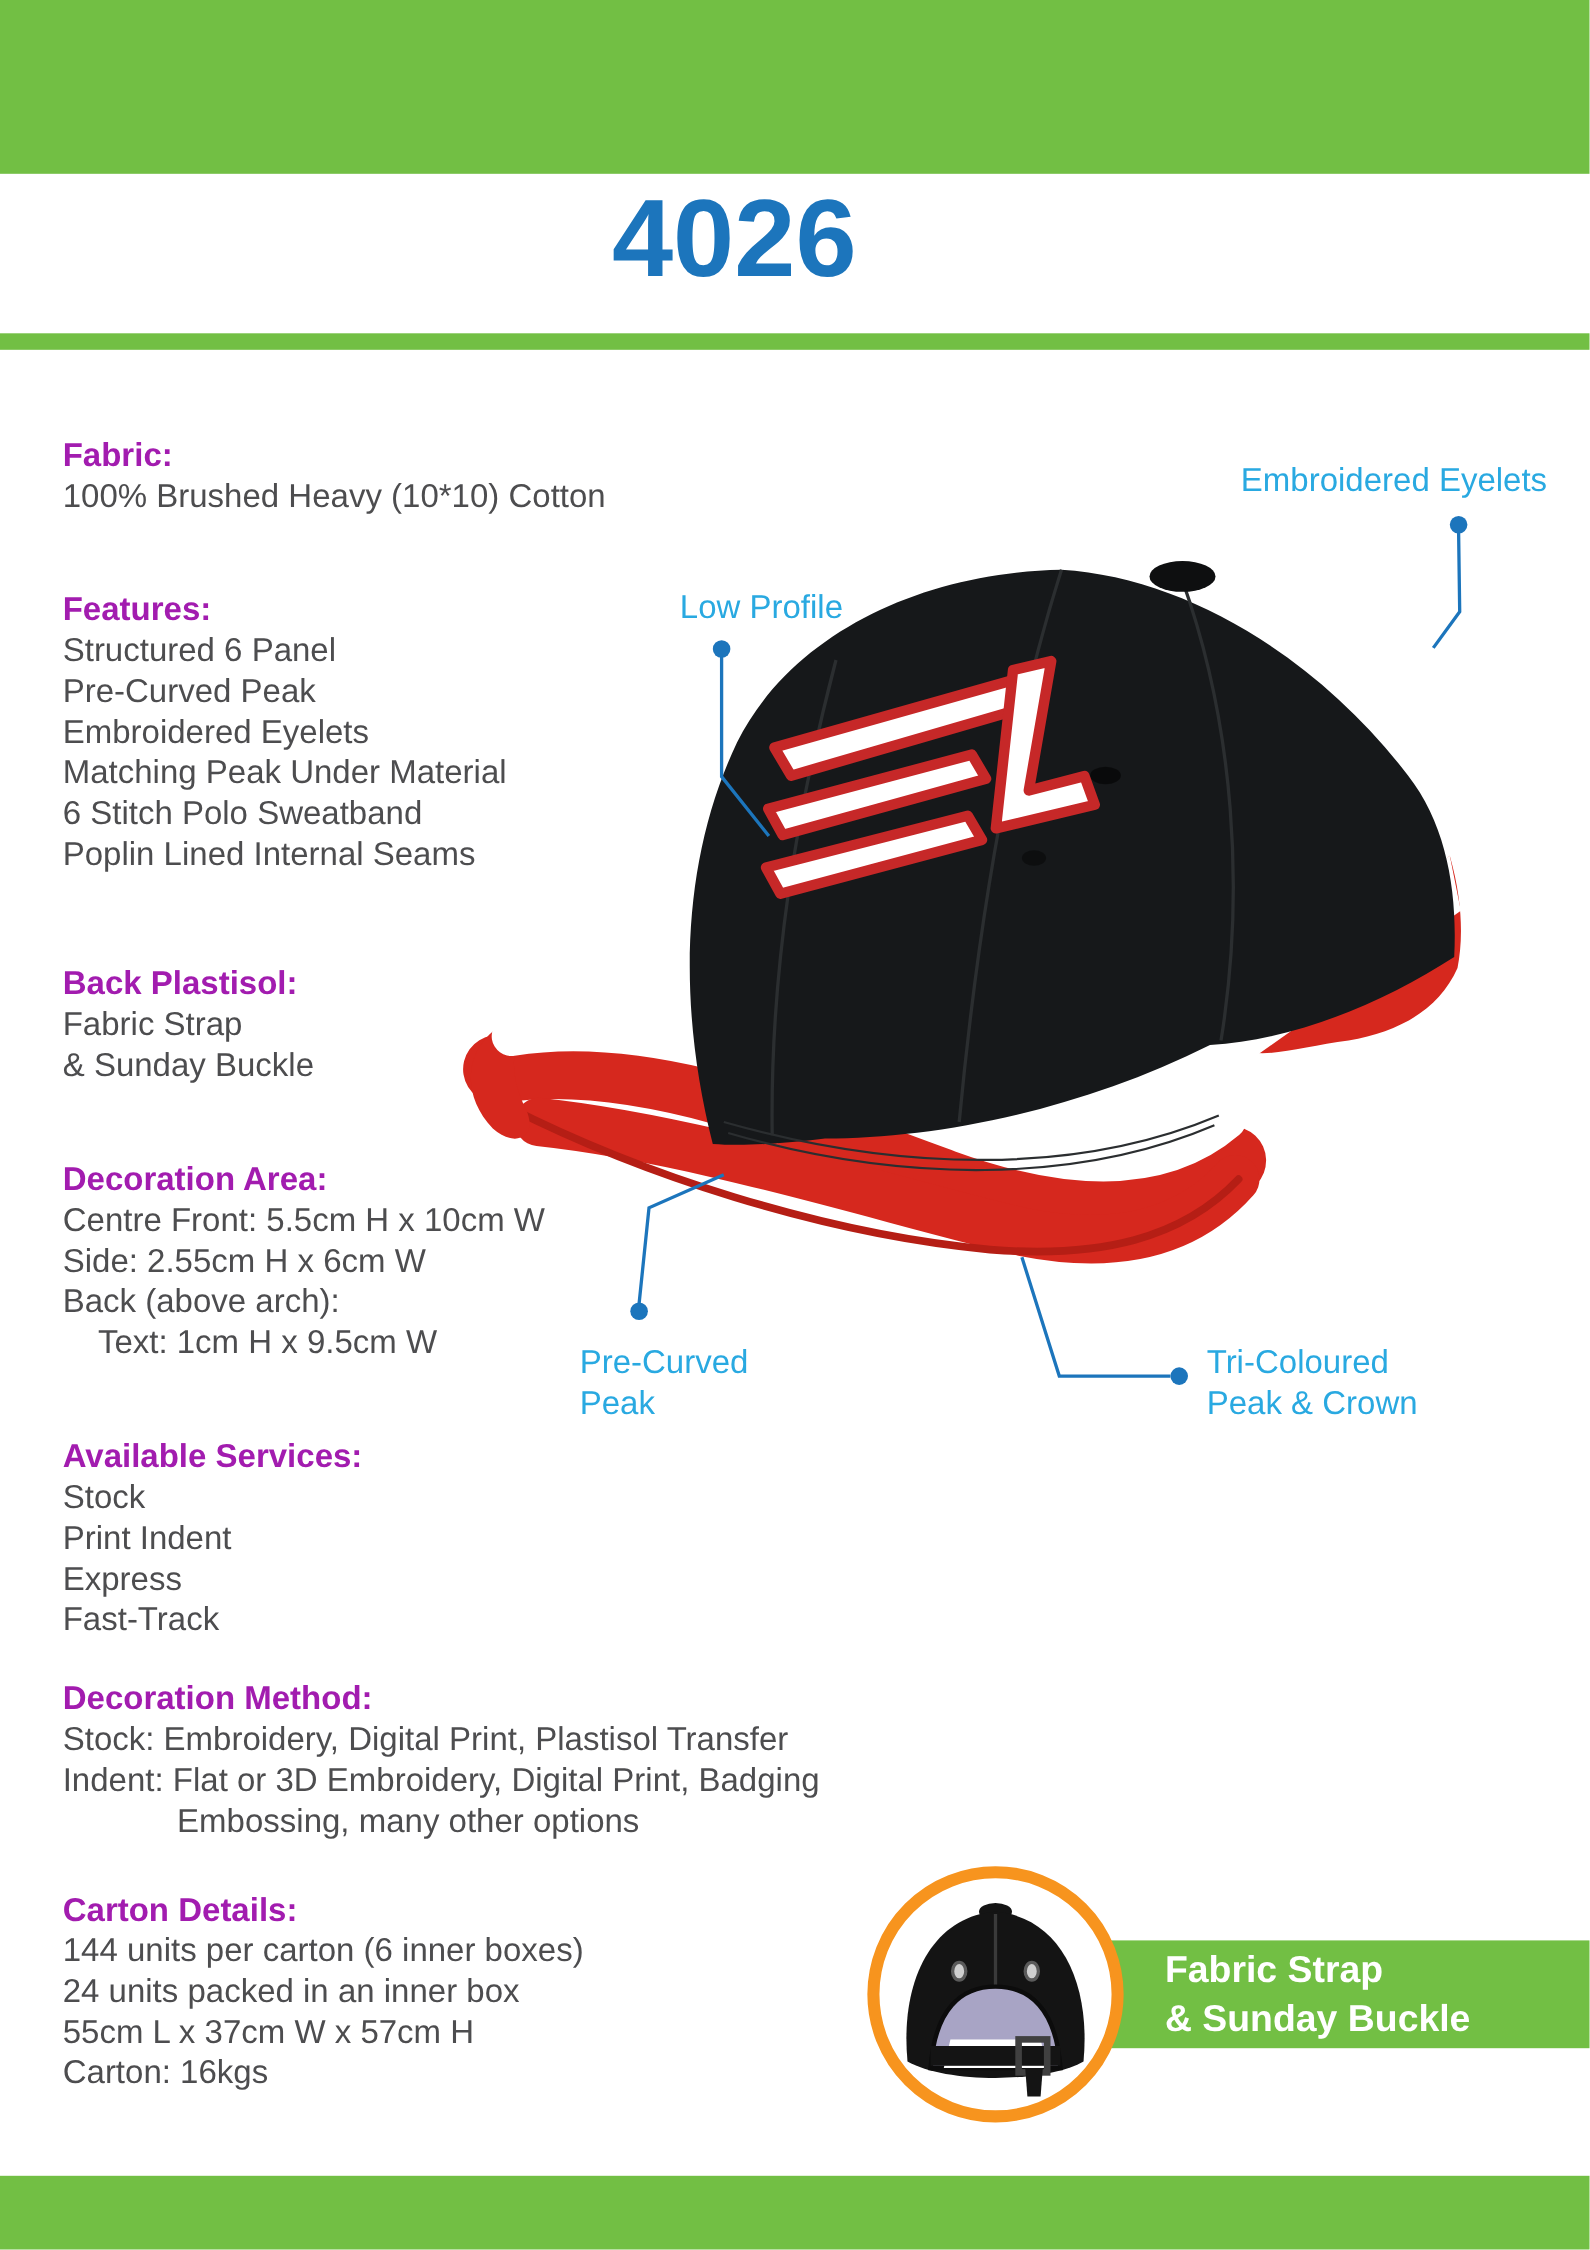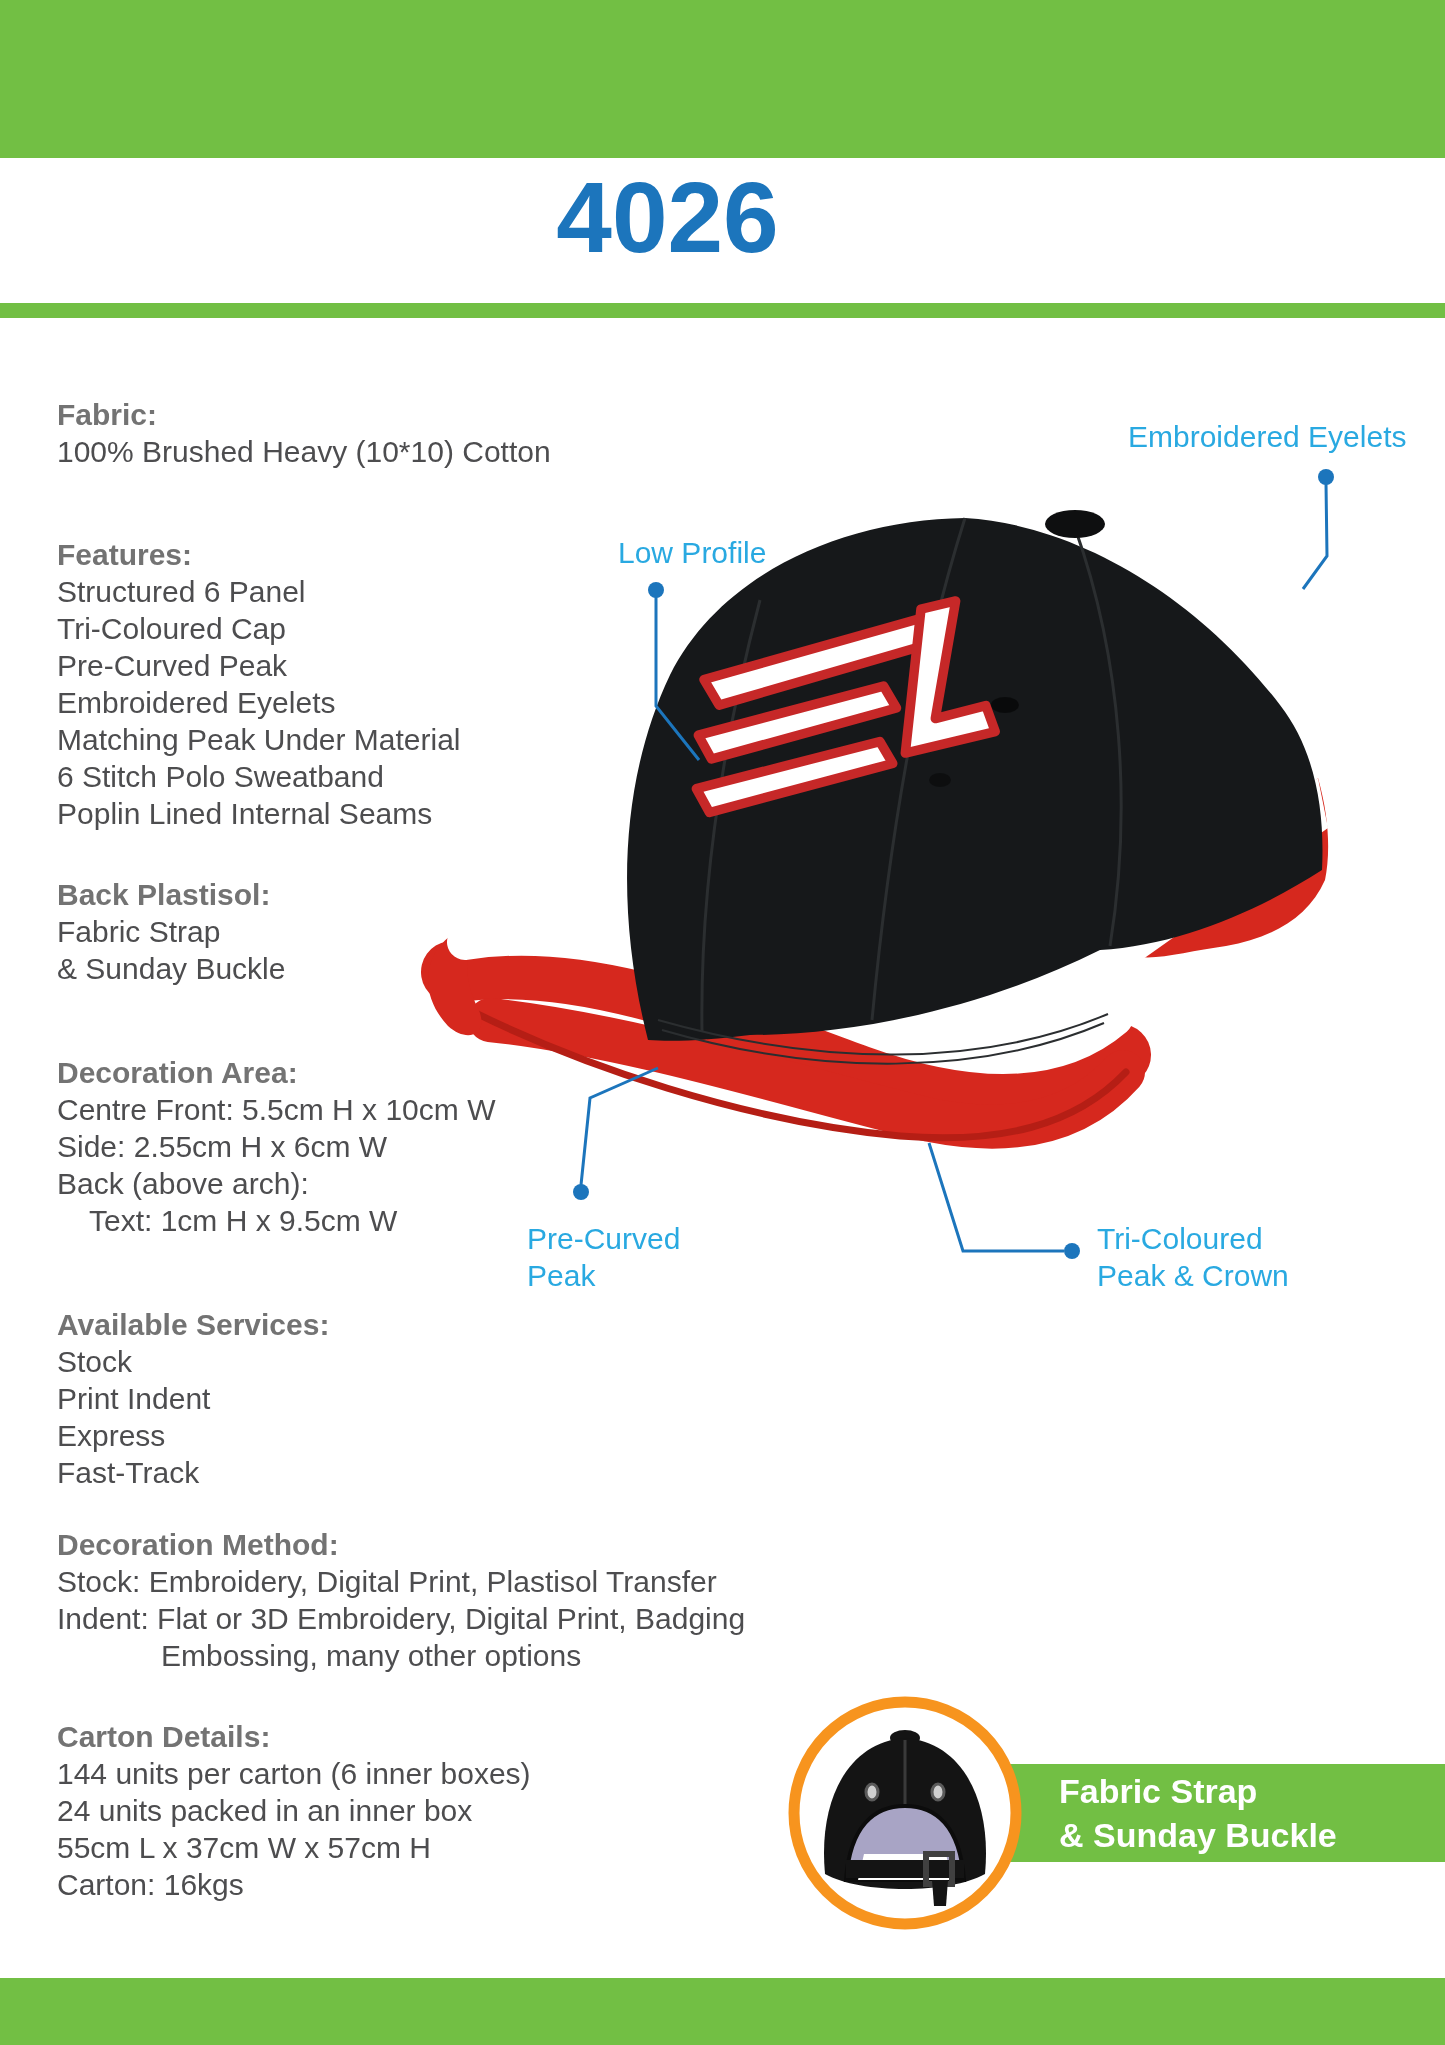--- a/index.html
+++ b/index.html
@@ -9,21 +9,21 @@
   }
   .bar{position:absolute;left:0;width:1445px;background:#72BF44;}
   .bar-top{top:0;height:158px;}
   .bar-divider{top:303px;height:15px;}
   .bar-footer{top:1978px;height:67px;}
   .page-title{
     position:absolute;top:162px;left:0;width:1335px;text-align:center;
     font-size:100px;font-weight:bold;color:#1C75BC;line-height:110px;letter-spacing:0px;
   }
   .sec{position:absolute;left:57px;width:600px;font-size:30px;line-height:37px;color:#4D4D4F;}
-  .sec h3{margin:0;padding:0;font-size:30px;line-height:37px;font-weight:bold;color:#737373;}
+  .sec h3{margin:0;padding:0;font-size:30px;line-height:37px;font-weight:bold;color:#a21caf;}
   .sec .line{white-space:nowrap;}
   .sec-0{top:396px;} .sec-1{top:536px;} .sec-2{top:876px;} .sec-3{top:1054px;}
   .sec-4{top:1306px;} .sec-5{top:1526px;} .sec-6{top:1718px;}
   .sec-3 .line-3{padding-left:32px;}
   .sec-5 .line-2{padding-left:104px;}
   .callout{
     position:absolute;color:#29A9E1;font-size:30px;line-height:37px;white-space:nowrap;
   }
   .co-low-profile{left:618px;top:534px;}
   .co-embroidered{left:1128px;top:418px;}
@@ -48,21 +48,20 @@
 <div class="bar bar-divider"></div>
 
 <div id="sections-container">
     <div class="sec sec-0">
       <h3>Fabric:</h3>
       <div class="line line-0">100% Brushed Heavy (10*10) Cotton</div>
     </div>
     <div class="sec sec-1">
       <h3>Features:</h3>
       <div class="line line-0">Structured 6 Panel</div>
-      <div class="line line-1">Tri-Coloured Cap</div>
       <div class="line line-2">Pre-Curved Peak</div>
       <div class="line line-3">Embroidered Eyelets</div>
       <div class="line line-4">Matching Peak Under Material</div>
       <div class="line line-5">6 Stitch Polo Sweatband</div>
       <div class="line line-6">Poplin Lined Internal Seams</div>
     </div>
     <div class="sec sec-2">
       <h3>Back Plastisol:</h3>
       <div class="line line-0">Fabric Strap</div>
       <div class="line line-1">&amp; Sunday Buckle</div>

